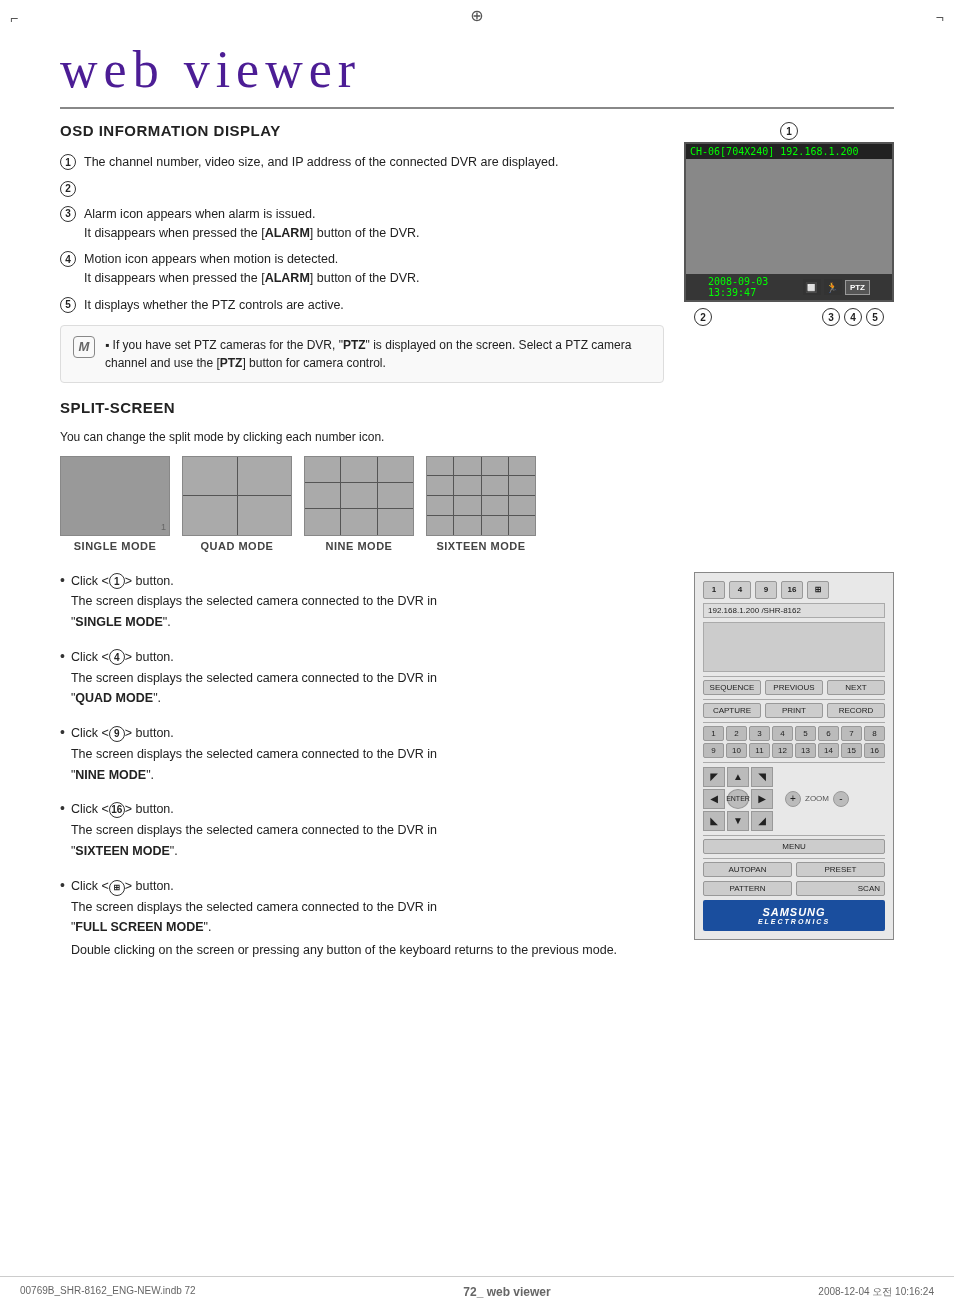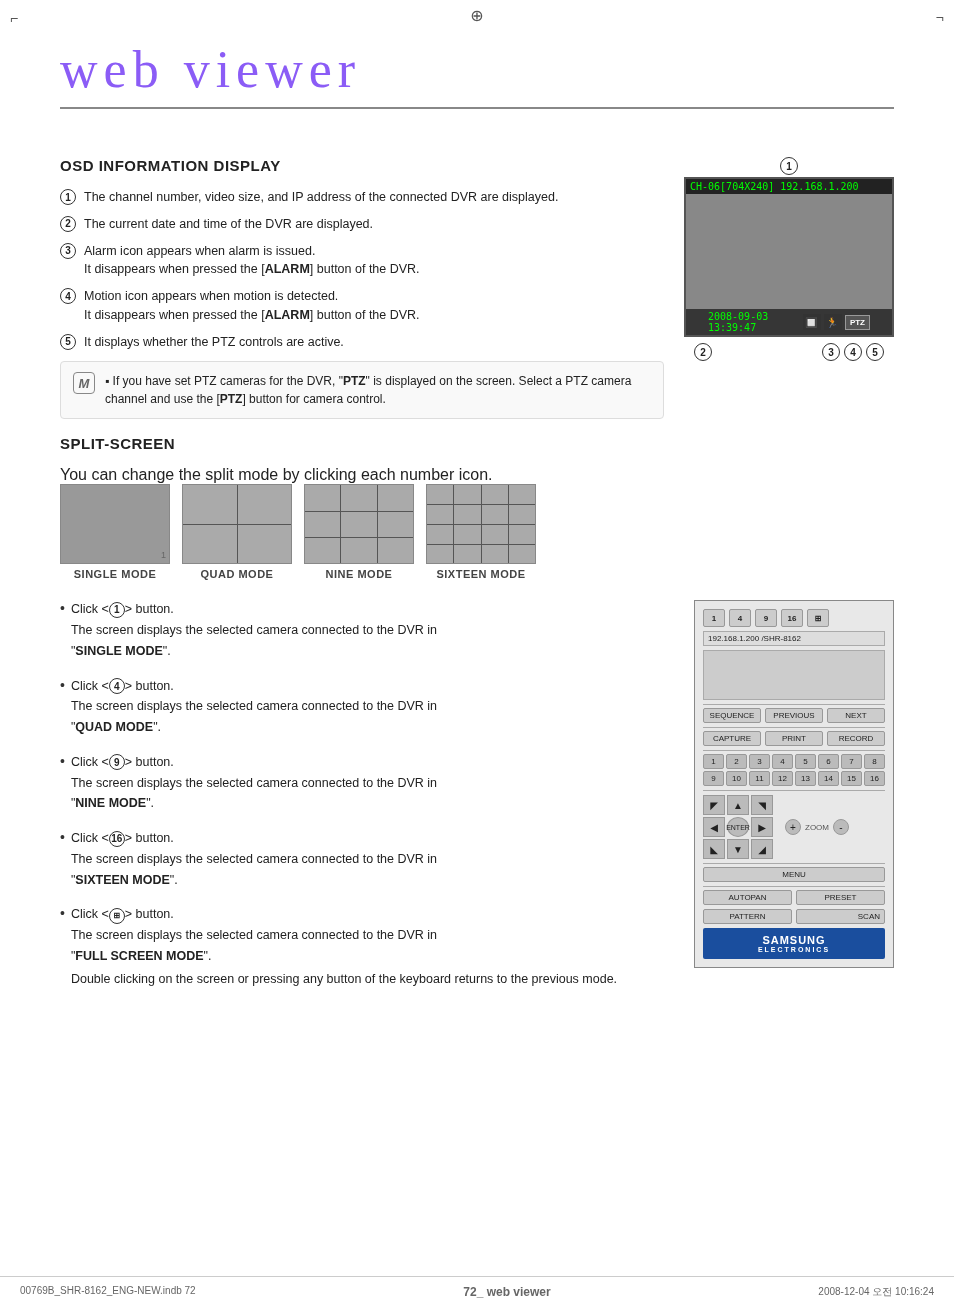--- a/index.html
+++ b/index.html
@@ -14,24 +14,24 @@
     }
 
     .page {
       padding: 40px 60px 30px 60px;
     }
 
     
     .page-title {
       font-size: 52px;
       font-weight: 300;
-      color: #8b5cf6;
+      color: #4c1d95;
       border-bottom: 2px solid #888;
       padding-bottom: 8px;
-      margin-bottom: 48px;
+      margin-bottom: 13px;
       letter-spacing: 6px;
       font-family: Georgia, serif;
     }
 
     
     .section-title {
       font-size: 15px;
       font-weight: bold;
       margin-bottom: 14px;
       letter-spacing: 0.5px;
@@ -178,21 +178,22 @@
       width: 210px;
       padding-top: 20px;
       padding-bottom: 30px;
     }
 
     
     .split-section {
       margin-bottom: 20px;
     }
     .split-desc {
-      font-size: 16px;
+      font-size: 12px;
+      margin-bottom: 12px;
     }
     .split-modes {
       display: flex;
       gap: 12px;
       margin-bottom: 8px;
     }
     .split-mode-item {
       display: flex;
       flex-direction: column;
       align-items: center;
@@ -369,20 +370,21 @@
     .dvr-samsung {
       background: #1a4e9e;
       color: #fff;
       text-align: center;
       padding: 6px;
       font-size: 11px;
       font-weight: bold;
       letter-spacing: 1px;
       border-radius: 2px;
       margin-top: 4px;
+      font-style: italic;
     }
     .dvr-samsung-sub {
       font-size: 7px;
       letter-spacing: 2px;
     }
 
     
     .page-footer {
       position: absolute;
       bottom: 12px;
@@ -434,21 +436,20 @@
   <div class="osd-section">
     <div class="osd-left">
       <div class="section-title">OSD INFORMATION DISPLAY</div>
       <ul class="osd-list">
         <li>
           <span class="osd-num">1</span>
           <span>The channel number, video size, and IP address of the connected DVR are displayed.</span>
         </li>
         <li>
           <span class="osd-num">2</span>
-          <span>The current date and time of the DVR are displayed.</span>
         </li>
         <li>
           <span class="osd-num">3</span>
           <span>Alarm icon appears when alarm is issued.<br>It disappears when pressed the [<strong>ALARM</strong>] button of the DVR.</span>
         </li>
         <li>
           <span class="osd-num">4</span>
           <span>Motion icon appears when motion is detected.<br>It disappears when pressed the [<strong>ALARM</strong>] button of the DVR.</span>
         </li>
         <li>

